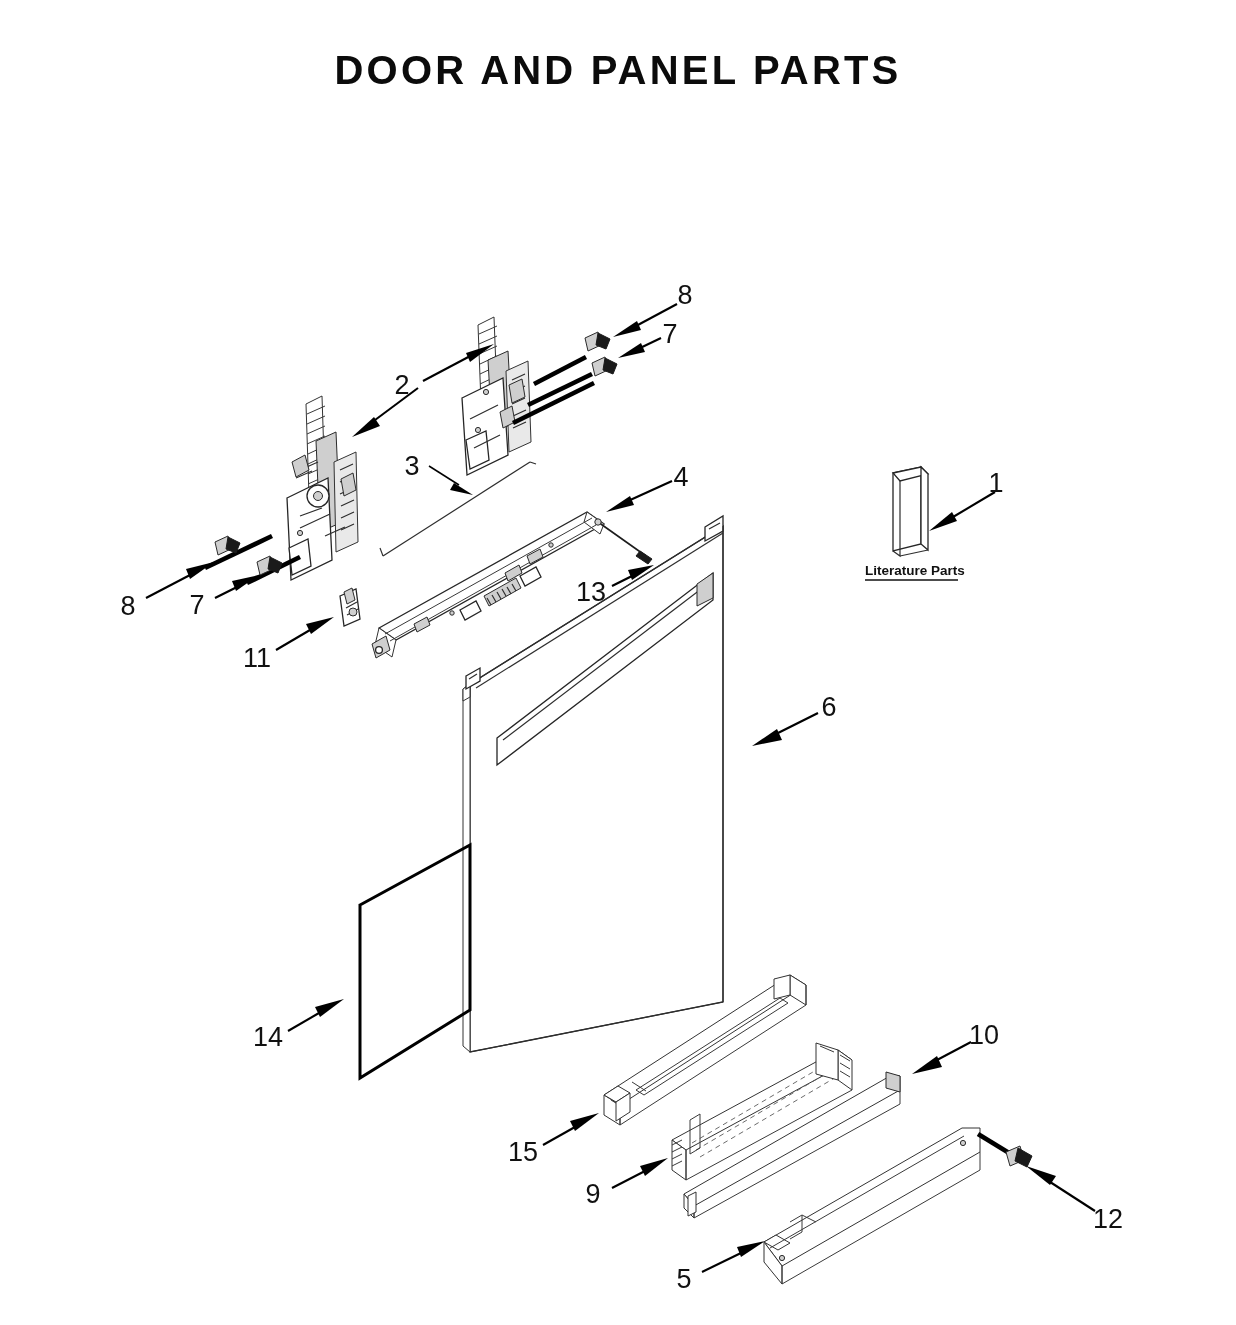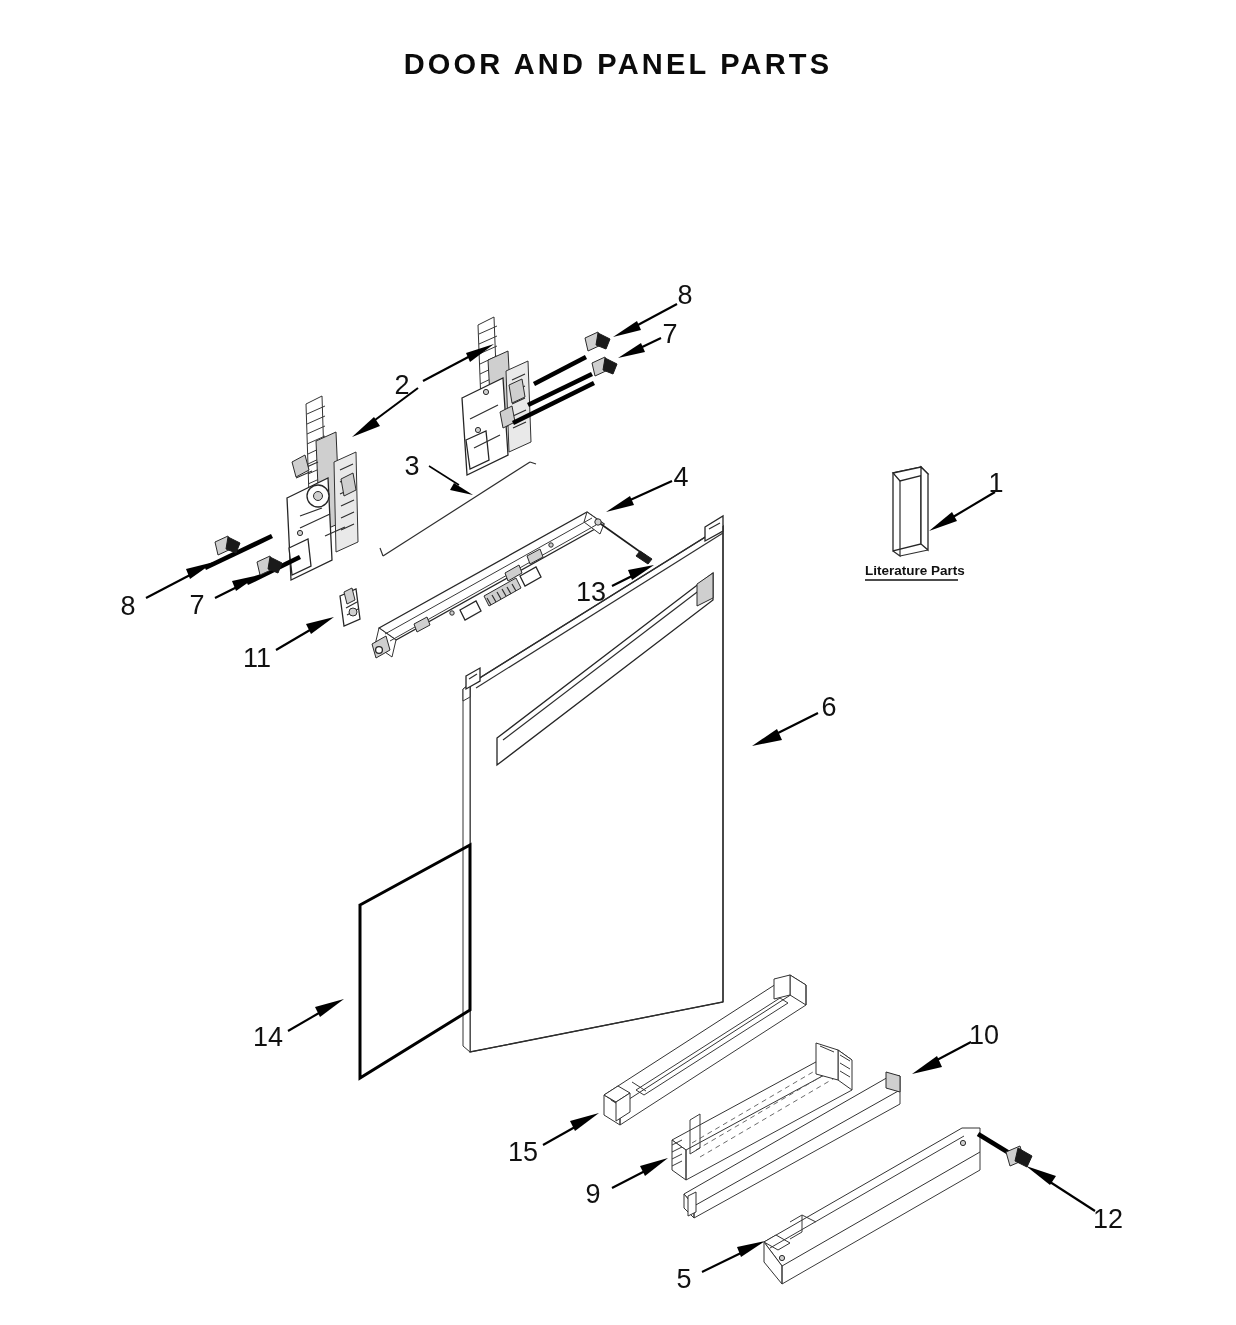--- a/index.html
+++ b/index.html
@@ -15,21 +15,21 @@
     overflow: hidden;
     font-family: "Liberation Sans", sans-serif;
   }
   #page-title {
     position: absolute;
     top: 48px;
     left: 0;
     width: 1236px;
     text-align: center;
     font-family: "Liberation Sans", sans-serif;
-    font-size: 29px;
+    font-size: 40px;
     font-weight: bold;
     letter-spacing: 3.2px;
     color: #0b0b0b;
   }
   #diagram {
     position: absolute;
     top: 0;
     left: 0;
   }
   .callout-num {

